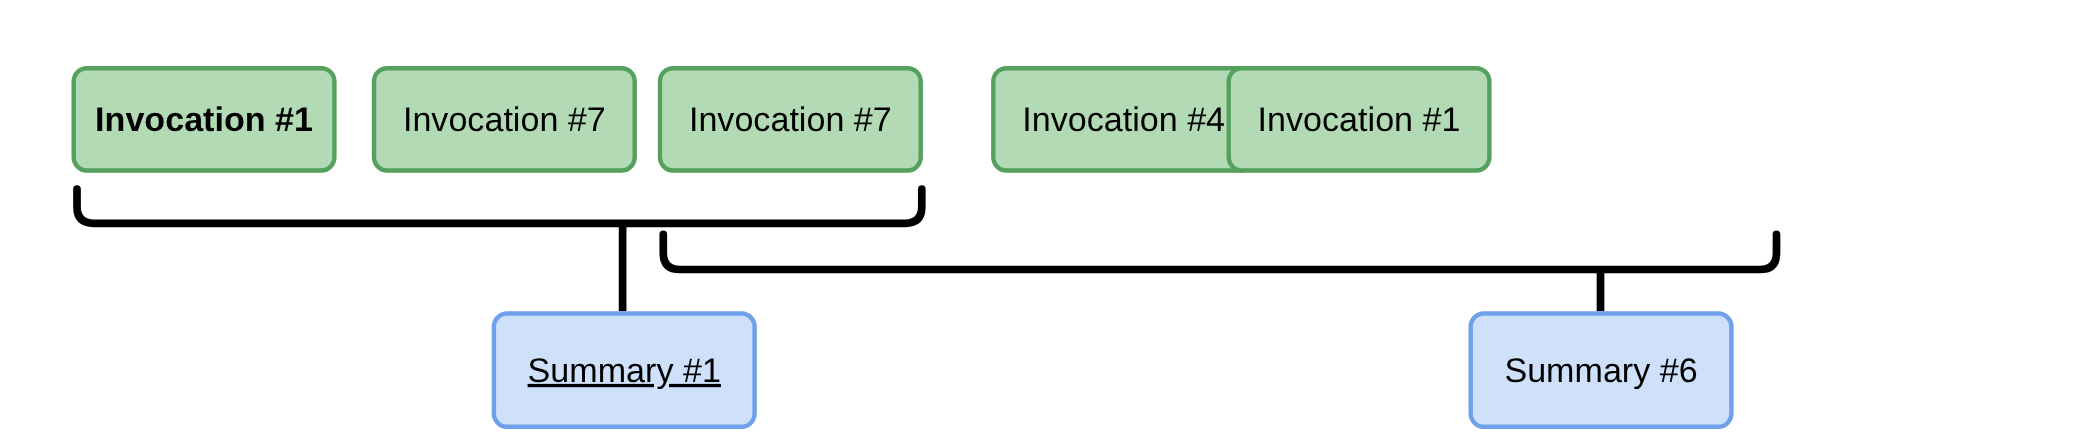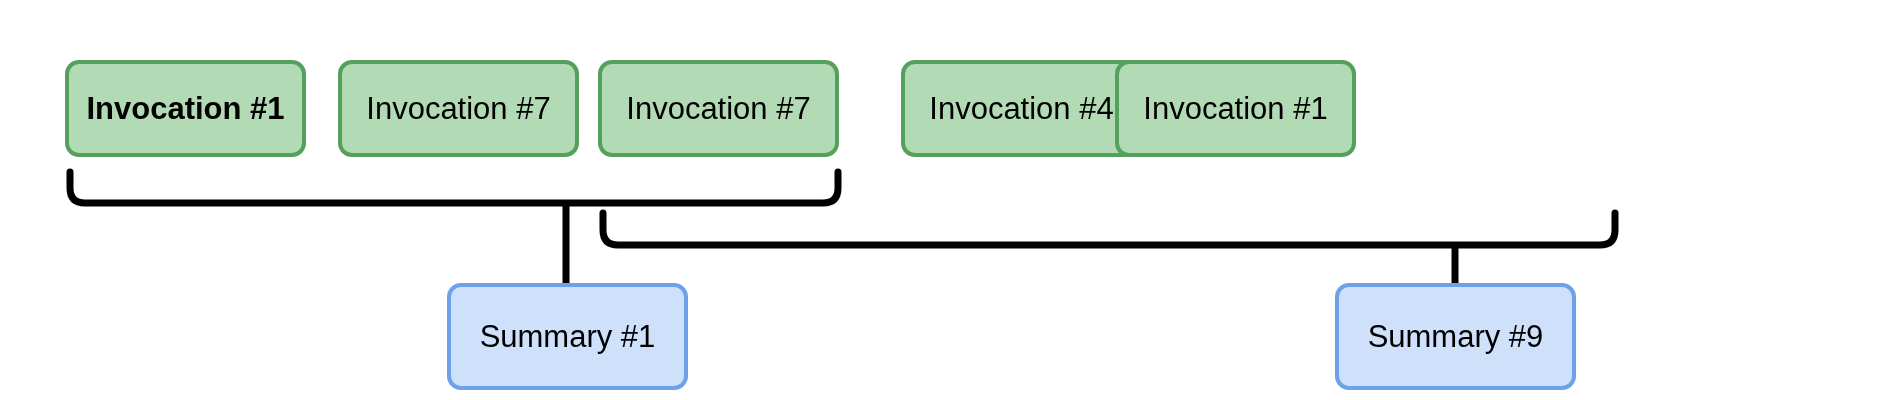--- a/index.html
+++ b/index.html
@@ -82,20 +82,20 @@
   <div class="node node-invocation" style="left:598px;">
       <span class="node-label">Invocation #7</span>
     </div>
   <div class="node node-invocation" style="left:855px;margin-left:46px;">
       <span class="node-label">Invocation #4</span>
     </div>
   <div class="node node-invocation" style="left:1115px;">
       <span class="node-label">Invocation #1</span>
     </div>
 
-  <div class="node node-summary" style="left:447px;">
+  <div class="node node-summary" style="left:447px;text-decoration:underline;">
       <span class="node-label">Summary #1</span>
     </div>
   <div class="node node-summary" style="left:1335px;">
-      <span class="node-label">Summary #9</span>
+      <span class="node-label">Summary #6</span>
     </div>
 
 </div>
 
 </body></html>

